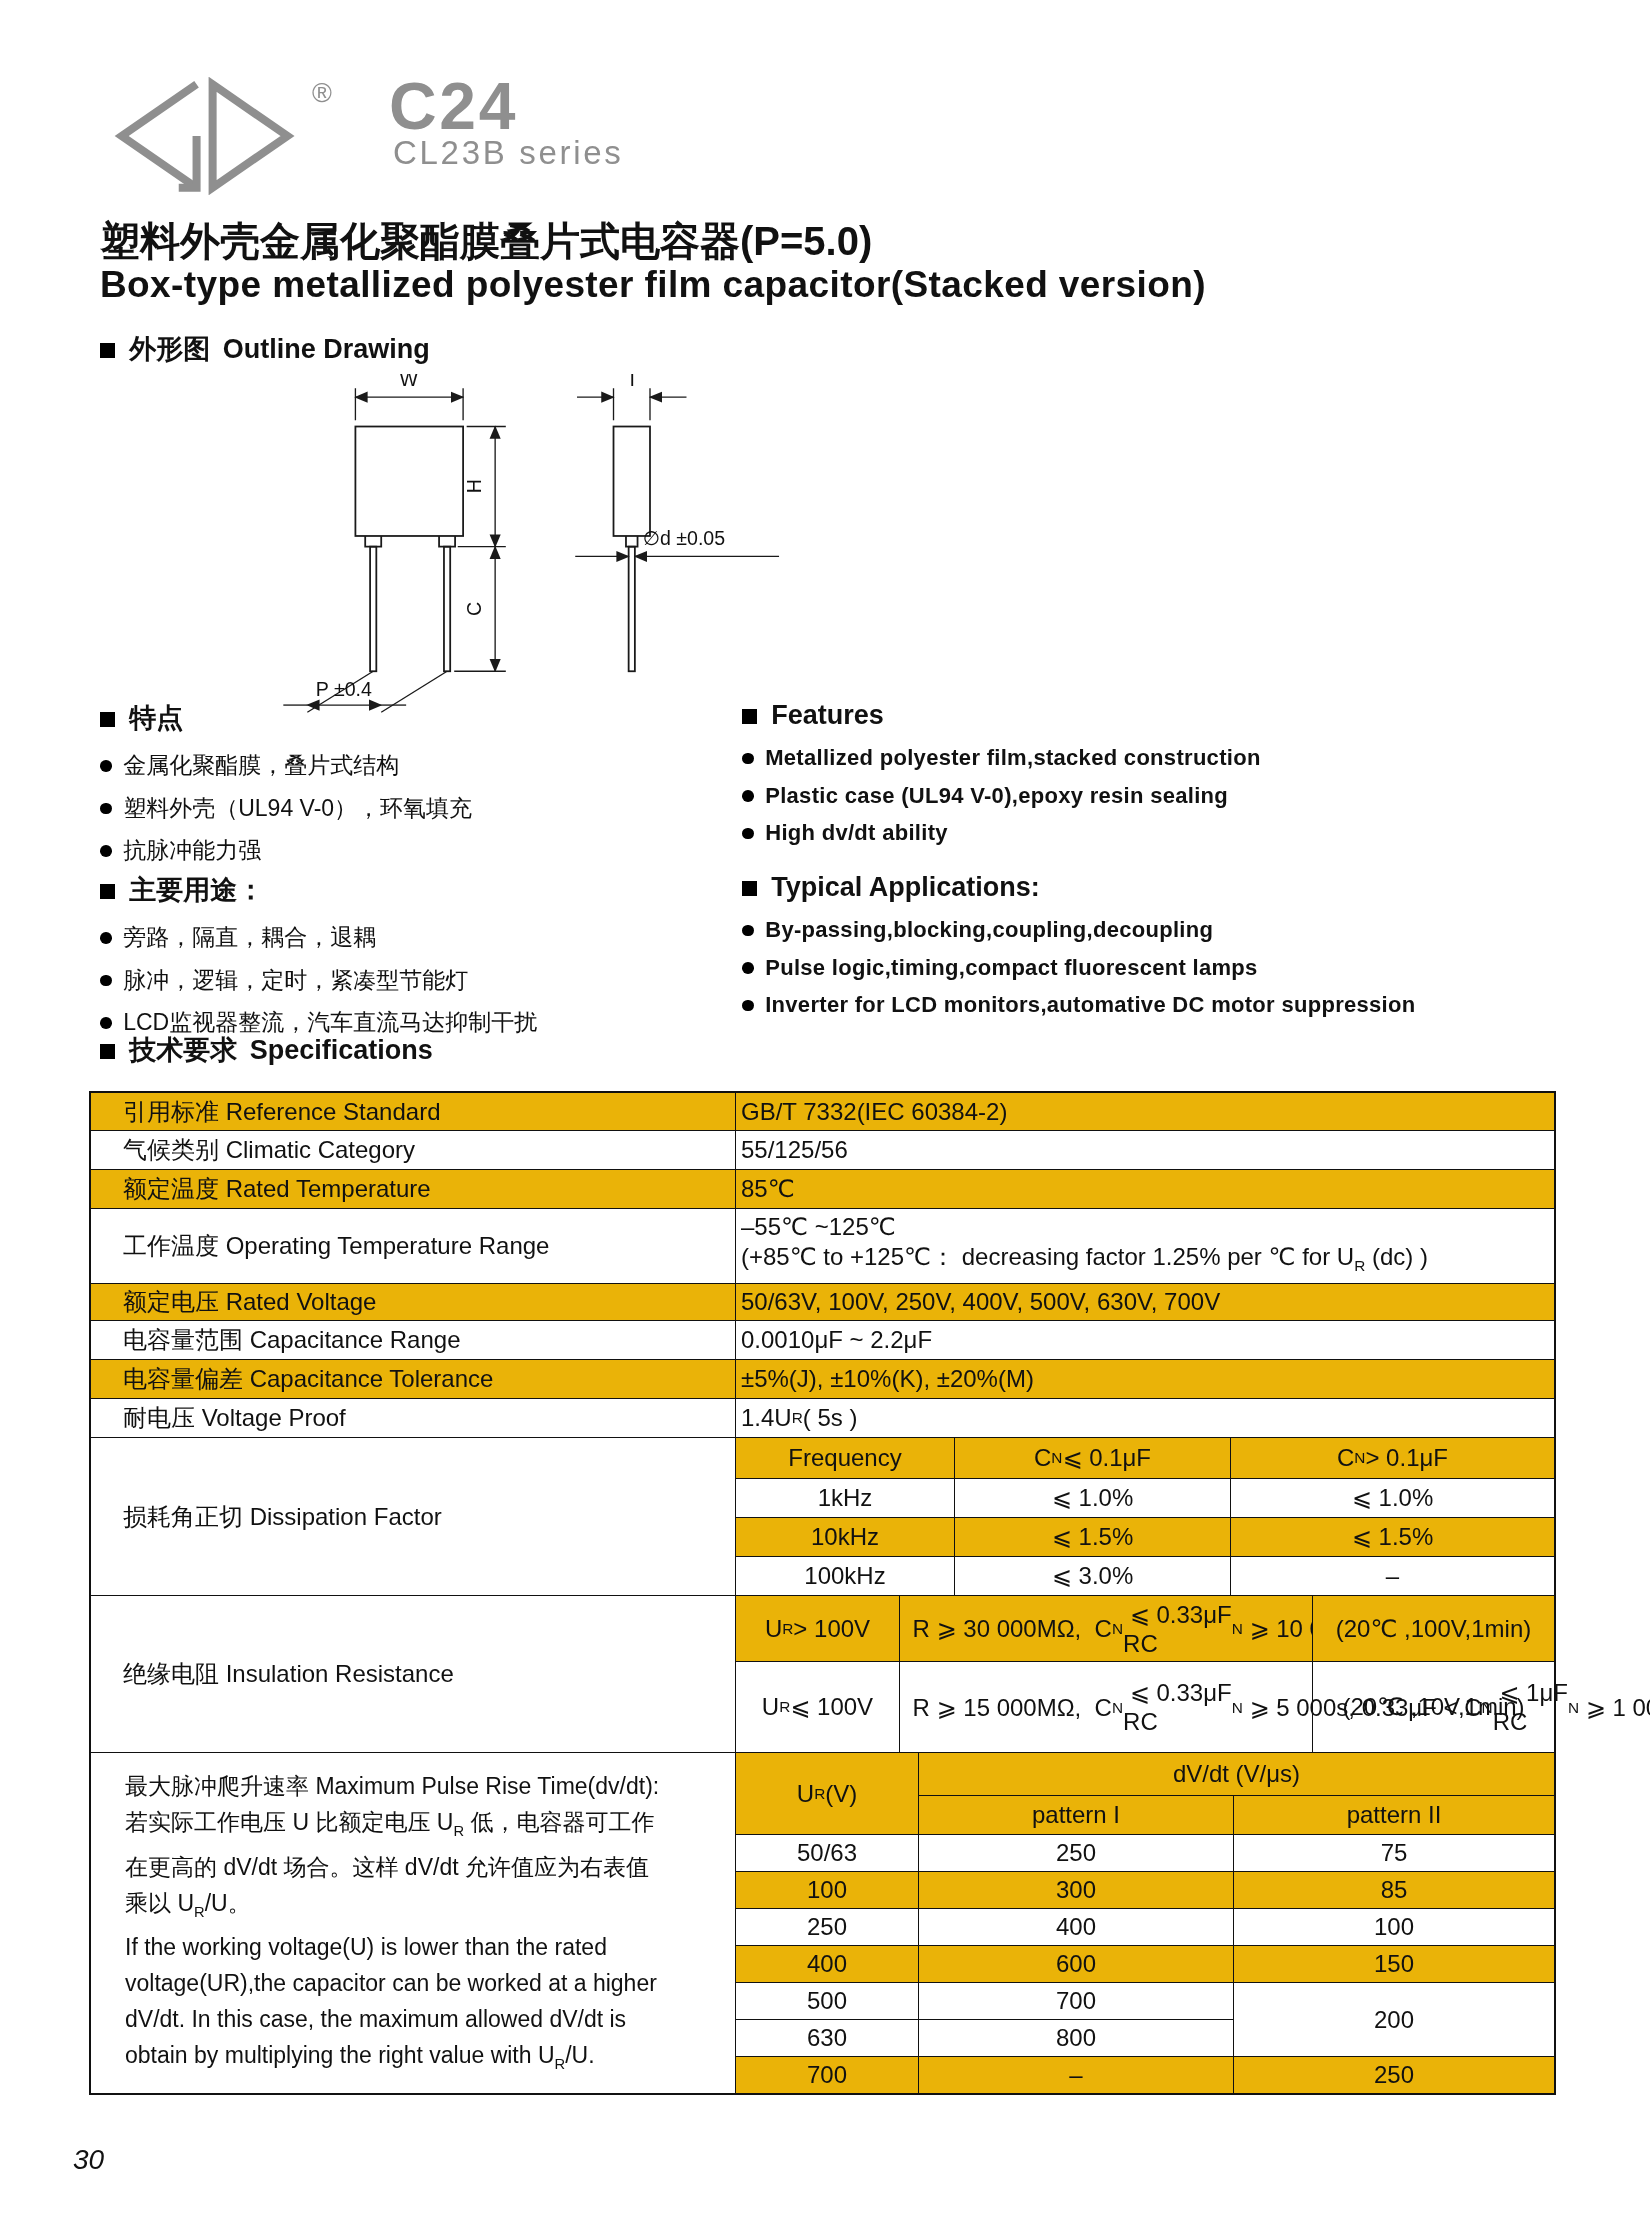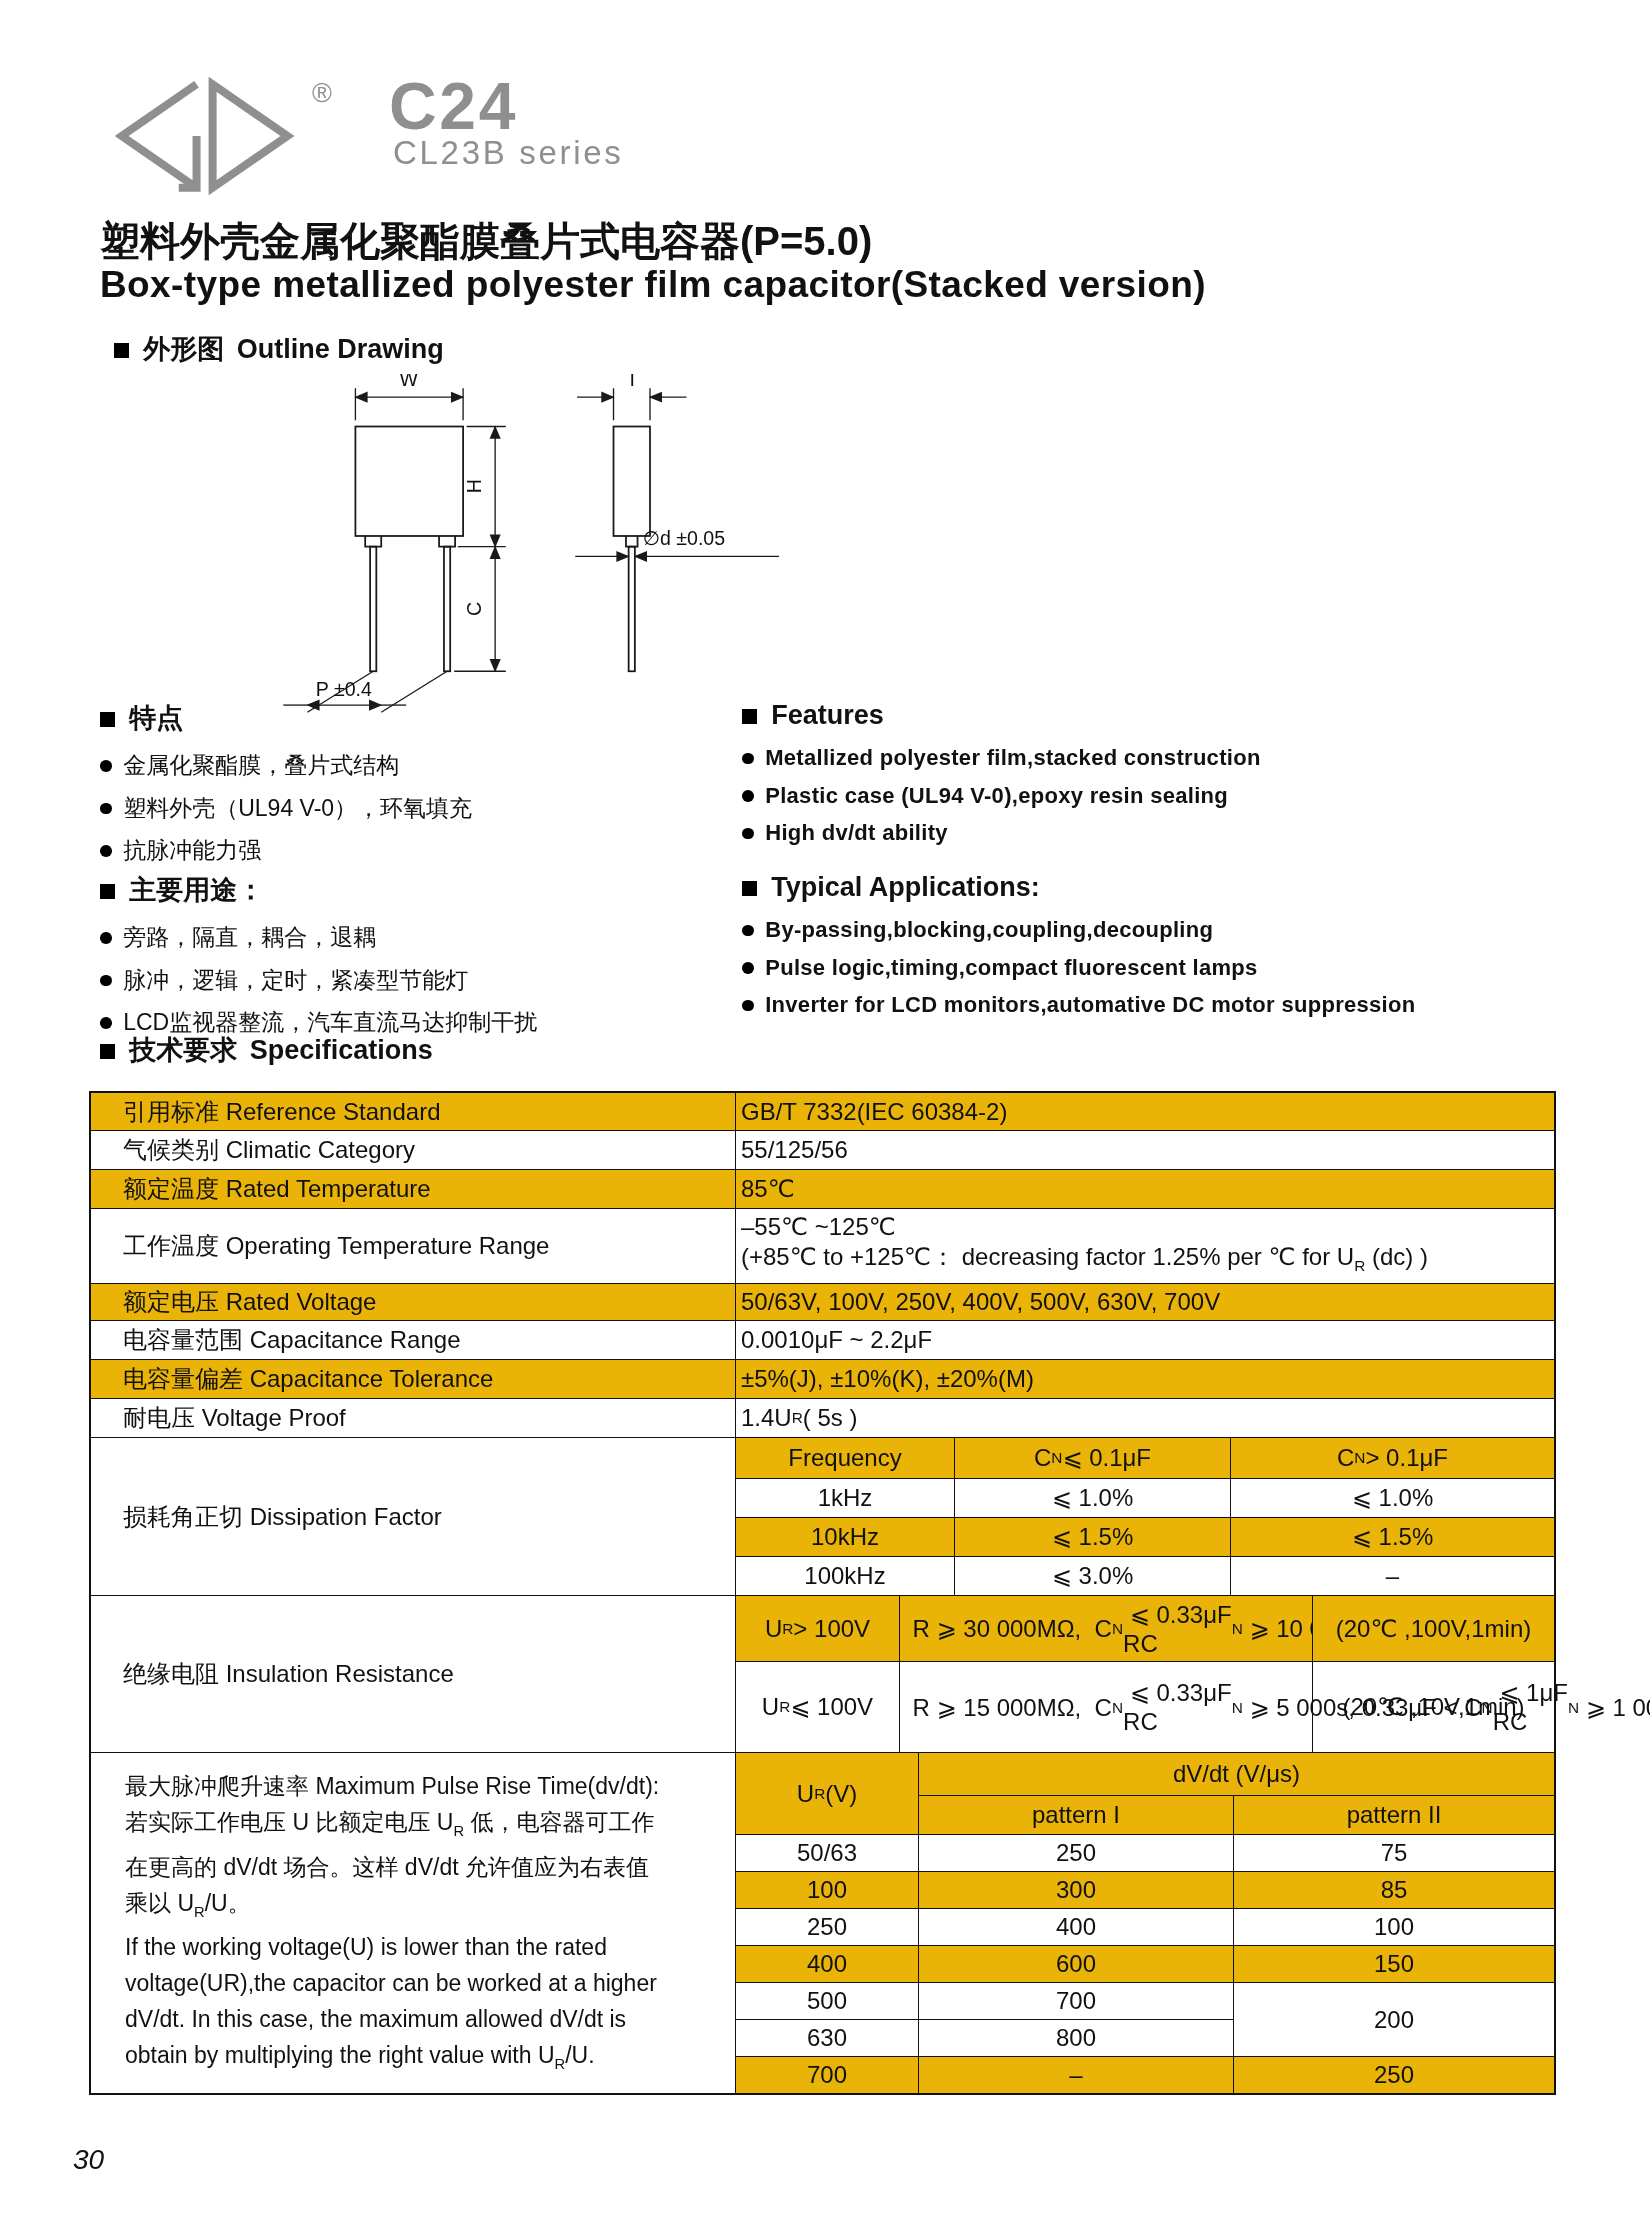--- a/index.html
+++ b/index.html
@@ -64,21 +64,21 @@
       <path d="M114,8 L198,66 L114,124 Z"></path>
     </g>
   </svg>
   <div class="reg-mark">®</div>
   <div class="product-code">C24</div>
   <div class="series-name">CL23B series</div>
 
   <div class="title-cn">塑料外壳金属化聚酯膜叠片式电容器(P=5.0)</div>
   <div class="title-en">Box-type metallized polyester film capacitor(Stacked version)</div>
 
-  <div class="sec-head" style="left:114px; top:331px;">
+  <div class="sec-head" style="left:100px; top:331px;">
     <span class="sq"></span><span>外形图</span><span class="en-part">Outline Drawing</span>
   </div>
 
   <svg class="drawing" width="642" height="356" viewBox="0 0 720 400">
     <defs>
       <marker id="ah" viewBox="0 0 12 12" refX="11" refY="6" markerWidth="10" markerHeight="10" orient="auto-start-reverse">
         <path d="M0,1 L12,6 L0,11 Z" fill="#1a1a1a"></path>
       </marker>
     </defs>
 

